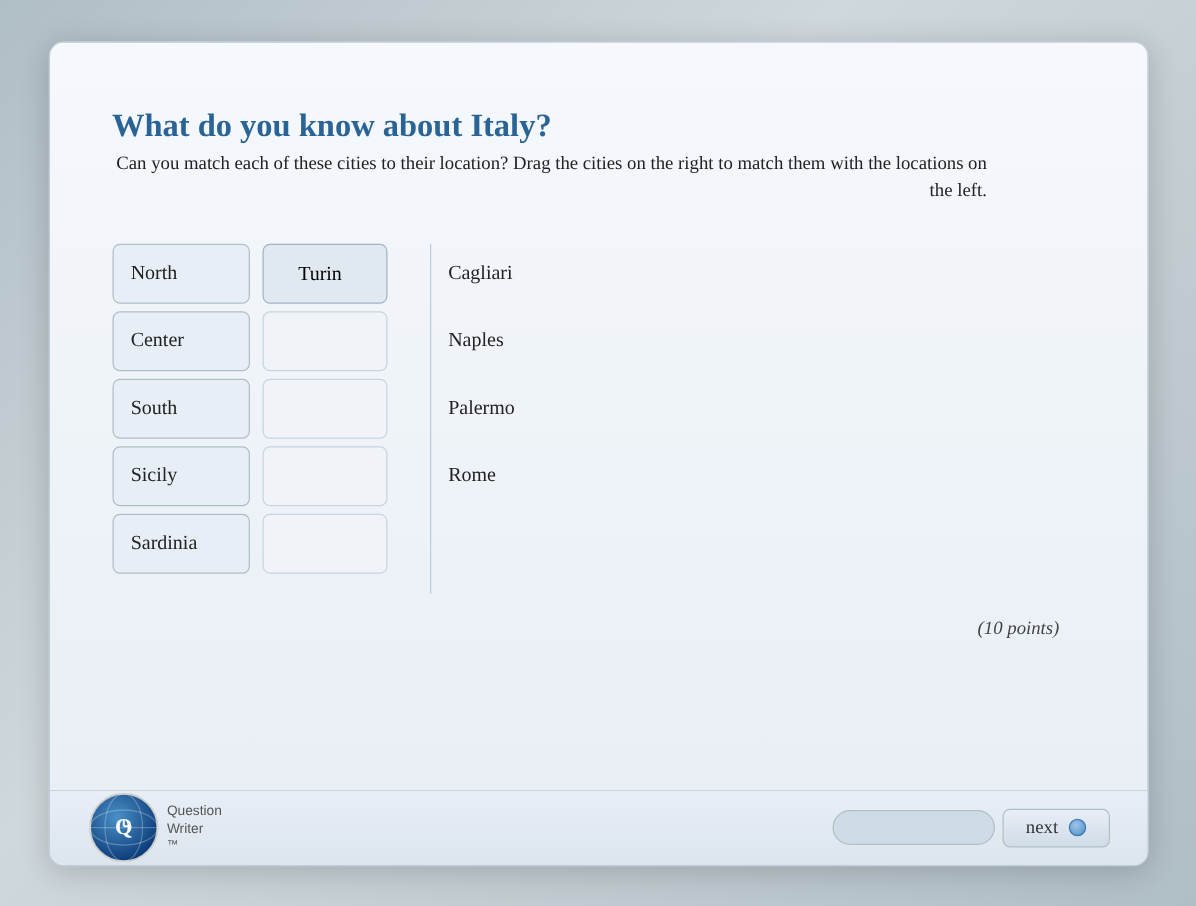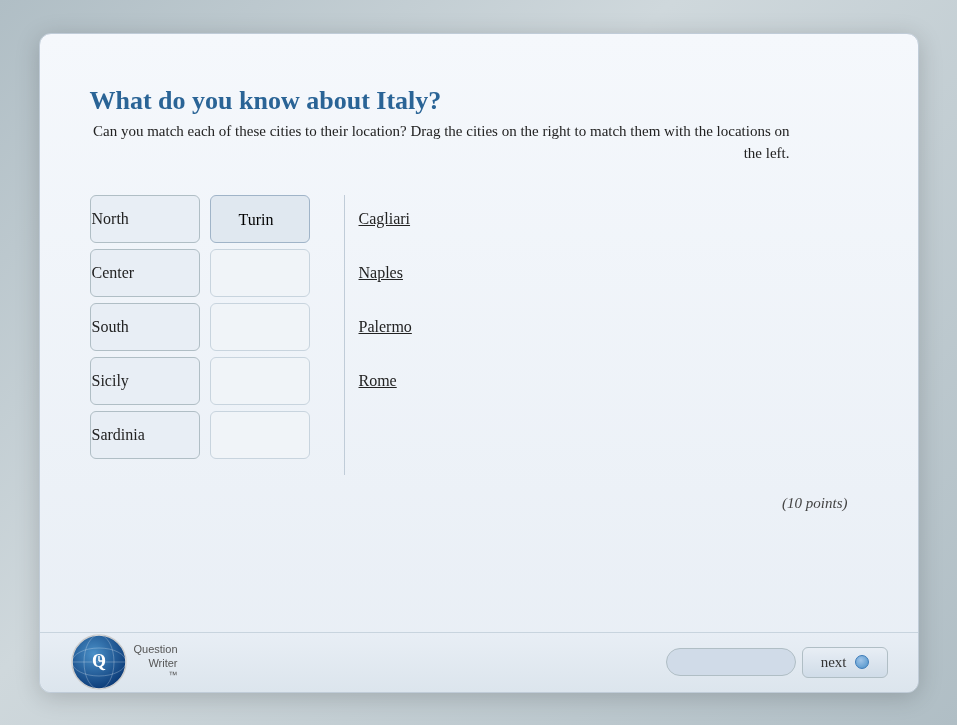--- a/index.html
+++ b/index.html
@@ -72,21 +72,21 @@
 
     .location-box {
       width: 110px;
       height: 48px;
       background: #e8eef5;
       border: 1px solid #b0bec5;
       border-radius: 6px;
       display: flex;
       align-items: center;
       justify-content: flex-start;
-      padding-left: 1px;
+      padding-left: 14px;
       font-size: 16px;
       color: #222;
     }
 
     .drop-column {
       display: flex;
       flex-direction: column;
       gap: 6px;
       margin-right: 30px;
     }
@@ -111,21 +111,20 @@
       margin-left: 10px;
     }
 
     .city-item {
       font-size: 16px;
       color: #222;
       height: 48px;
       display: flex;
       align-items: center;
       cursor: grab;
-      text-decoration: underline;
     }
 
     .points-text {
       text-align: right;
       font-style: italic;
       font-size: 15px;
       color: #444;
       margin-top: 20px;
       margin-right: 20px;
     }
@@ -144,21 +143,20 @@
     .logo-area {
       display: flex;
       align-items: center;
       gap: 0;
     }
 
     .qw-label {
       margin-left: 6px;
       display: flex;
       flex-direction: column;
-      text-align: right;
     }
 
     .qw-label span {
       font-size: 11px;
       color: #555;
       font-family: Arial, sans-serif;
       line-height: 1.3;
     }
 
     .footer-right {

